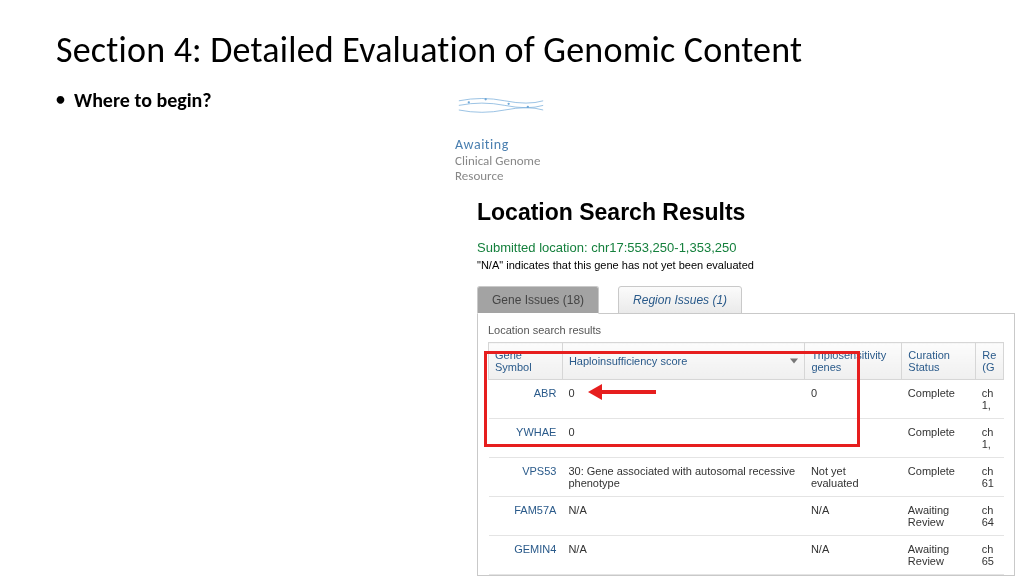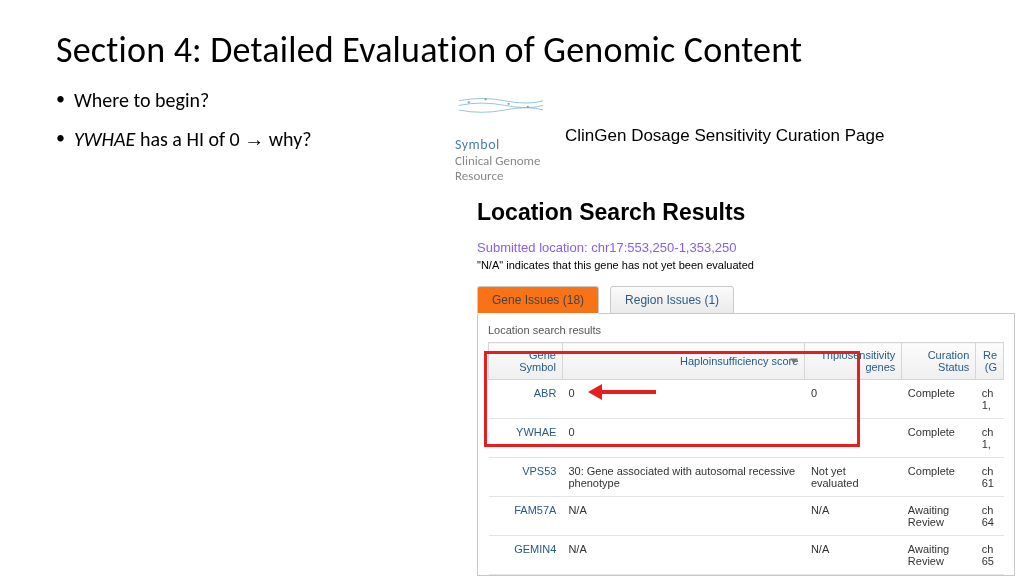--- a/index.html
+++ b/index.html
@@ -19,21 +19,21 @@
     line-height: 1.25;
     margin-bottom: 14px;
     letter-spacing: 0.2px;
   }
   .content { display: flex; }
   .bullets {
     width: 380px;
     font-size: 20px;
     line-height: 1.35;
   }
-  .bullets ul { list-style: none; }
+  .bullets ul { list-style: none; font-weight: bold; }
   .bullets li { position: relative; padding-left: 18px; margin-bottom: 12px; }
   .bullets li::before {
     content: "•";
     position: absolute; left: 0; top: 0;
     font-size: 18px;
   }
   .italic { font-style: italic; }
   .arrow { font-family: Arial, sans-serif; }
   .right-panel {
     position: absolute;
@@ -41,47 +41,47 @@
     top: 88px;
     width: 560px;
   }
   .cg-header { display: flex; align-items: center; gap: 18px; margin-bottom: 16px; }
   .cg-logo { width: 92px; }
   .cg-logo svg { width: 92px; height: 44px; }
   .cg-logo-text { font-size: 14px; color: #4a7fb0; letter-spacing: 0.5px; }
   .cg-logo-sub { font-size: 13px; color: #888; }
   .cg-page-title { font-size: 17px; font-family: Arial, sans-serif; }
   .lsr-title { font-size: 23px; font-weight: bold; font-family: Arial, sans-serif; margin: 10px 0 14px 22px; }
-  .submitted { color: #8b5cf6; font-size: 13px; font-family: Arial, sans-serif; margin-left: 22px; margin-bottom: 4px; }
+  .submitted { color: #15803d; font-size: 13px; font-family: Arial, sans-serif; margin-left: 22px; margin-bottom: 4px; }
   .na-note { font-size: 11px; font-family: Arial, sans-serif; margin-left: 22px; margin-bottom: 14px; }
   .tabs { display: flex; margin-left: 22px; font-size: 12px; font-family: Arial, sans-serif; position: relative; }
   .tab {
     padding: 6px 14px;
     border: 1px solid #c9c9c9;
     background: linear-gradient(#fbfbfb,#eaeaea);
     color: #2a5a8a;
     position: relative;
     top: 1px;
     border-top-left-radius: 3px;
     border-top-right-radius: 3px;
   }
-  .tab.active { background: #f97316; border-bottom-color: #fff; color: #444; z-index: 2; }
-  .tab + .tab { margin-left: 11px; }
+  .tab.active { background: #a3a3a3; border-bottom-color: #fff; color: #444; z-index: 2; }
+  .tab + .tab { margin-left: 19px; font-style: italic; }
   .panel {
     margin-left: 22px;
     border: 1px solid #c9c9c9;
     border-top-left-radius: 0;
     background: #fff;
     padding: 10px 10px 0 10px;
     position: relative;
   }
   .panel-sub { font-size: 11px; color: #555; font-family: Arial, sans-serif; margin-bottom: 6px; }
   table { width: 100%; border-collapse: collapse; font-family: Arial, sans-serif; font-size: 11px; table-layout: fixed; }
   thead th {
-    text-align: right;
+    text-align: left;
     color: #2a5a8a;
     font-weight: normal;
     border: 1px solid #d6d6d6;
     background: linear-gradient(#fcfcfc,#efefef);
     padding: 6px 6px;
     vertical-align: middle;
     position: relative;
   }
   thead th.sort::after {
     content: "";
@@ -127,46 +127,42 @@
 </head>
 <body>
 
 <div class="slide">
   <h1 class="title">Section 4: Detailed Evaluation of Genomic Content</h1>
 
   <div class="content">
     <div class="bullets">
       <ul>
         <li>Where to begin?</li>
-        <li>
-          <span class="italic">YWHAE</span><span> has a HI of 0 </span><span class="arrow">→</span><span> why?</span>
-        </li>
       </ul>
     </div>
   </div>
 </div>
 
 <div class="right-panel">
   <div class="cg-header">
     <div class="cg-logo">
       <svg viewBox="0 0 120 40">
         <g stroke="#6fa8d8" stroke-width="1" fill="none" opacity="0.9">
           <path d="M5 8 Q 35 2 65 8 Q 95 14 115 8"></path>
           <path d="M5 14 Q 35 8 65 14 Q 95 20 115 14"></path>
           <path d="M5 20 Q 35 26 65 20 Q 95 14 115 20"></path>
         </g>
         <circle cx="18" cy="10" r="1.5" fill="#6fa8d8"></circle>
         <circle cx="40" cy="6" r="1.5" fill="#6fa8d8"></circle>
         <circle cx="70" cy="12" r="1.5" fill="#6fa8d8"></circle>
         <circle cx="95" cy="16" r="1.5" fill="#6fa8d8"></circle>
       </svg>
-      <div class="cg-logo-text">Symbol</div>
+      <div class="cg-logo-text">Awaiting</div>
       <div class="cg-logo-sub">Clinical Genome Resource</div>
     </div>
-    <div class="cg-page-title">ClinGen Dosage Sensitivity Curation Page</div>
   </div>
 
   <div class="lsr-title">Location Search Results</div>
   <div class="submitted">Submitted location: chr17:553,250-1,353,250</div>
   <div class="na-note">"N/A" indicates that this gene has not yet been evaluated</div>
 
   <div class="tabs">
     <div class="tab active">Gene Issues (18)</div>
     <div class="tab">Region Issues (1)</div>
   </div>

